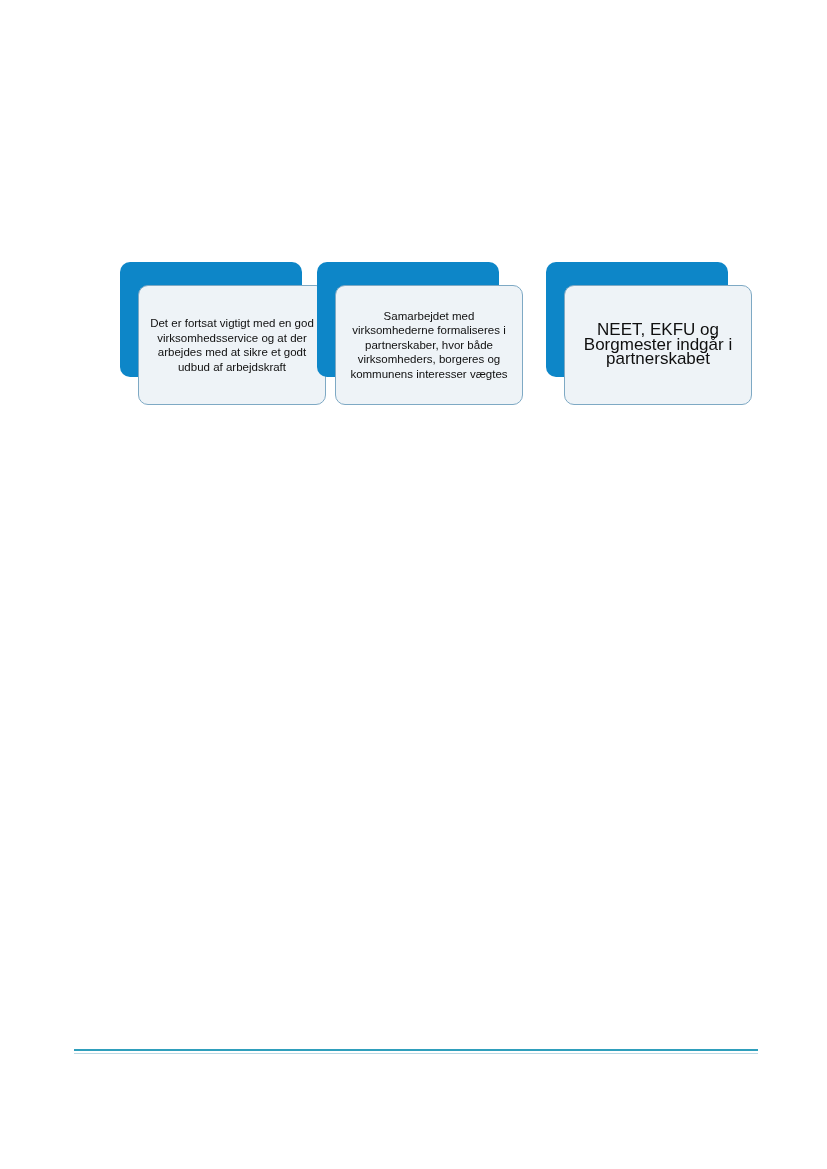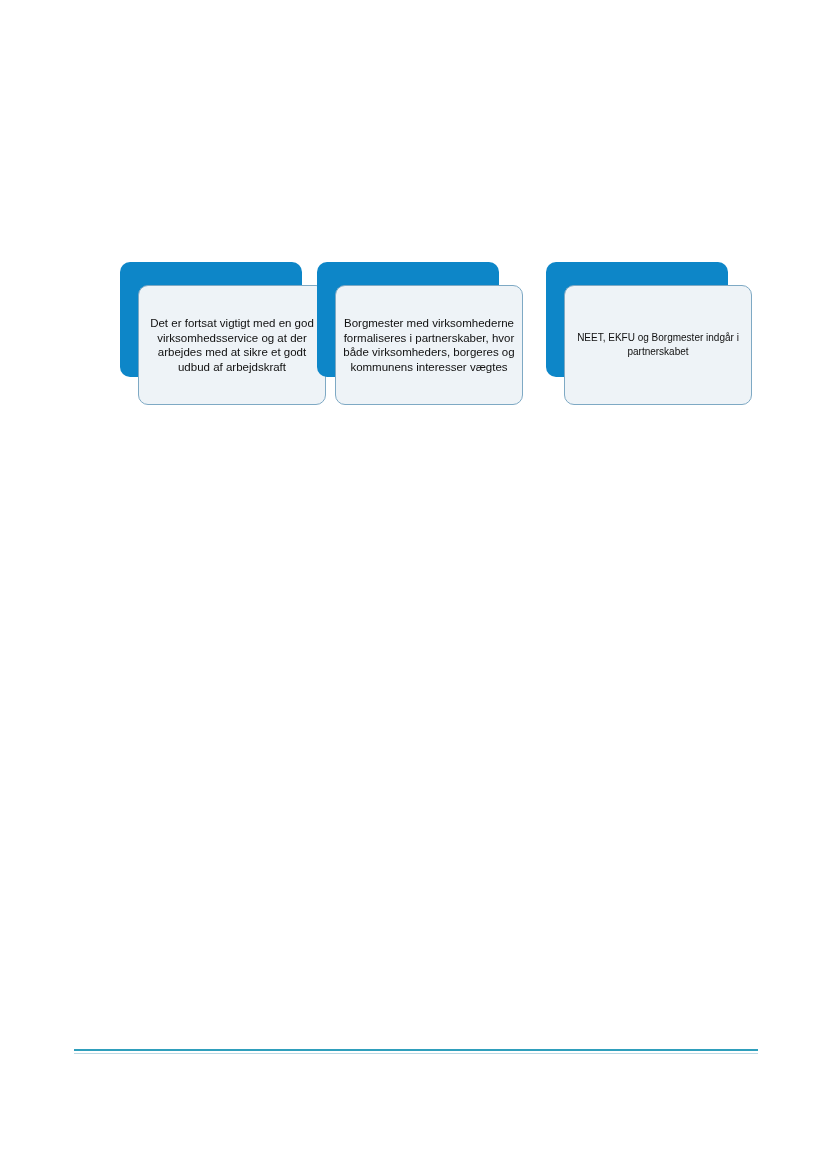--- a/index.html
+++ b/index.html
@@ -78,21 +78,21 @@
     justify-content: center;
     text-align: center;
     padding: 4px 8px;
     font-size: 11.5px;
     line-height: 14.5px;
     color: #0f0f0f;
     white-space: pre-line;
   }
 
   
-  .card-3 .label { font-size: 10px; }
+  .card-3 .label { font-size: 17px; }
 
   
   .footer-rule {
     position: absolute;
     left: 74px;
     top: 1049px;
     width: 684px;
     height: 2px;
     background: #2f9fbc;
   }
@@ -114,21 +114,21 @@
 
     <div class="card card-1">
       <div class="back"></div>
       <div class="front"></div>
       <div class="label">Det er fortsat vigtigt med en god virksomhedsservice og at der arbejdes med at sikre et godt udbud af arbejdskraft</div>
     </div>
 
     <div class="card card-2">
       <div class="back"></div>
       <div class="front"></div>
-      <div class="label">Borgmester med virksomhederne formaliseres i partnerskaber, hvor både virksomheders, borgeres og kommunens interesser vægtes</div>
+      <div class="label">Samarbejdet med virksomhederne formaliseres i partnerskaber, hvor både virksomheders, borgeres og kommunens interesser vægtes</div>
     </div>
 
     <div class="card card-3">
       <div class="back"></div>
       <div class="front"></div>
       <div class="label">NEET, EKFU og Borgmester indgår i partnerskabet</div>
     </div>
 
   </div>
 

